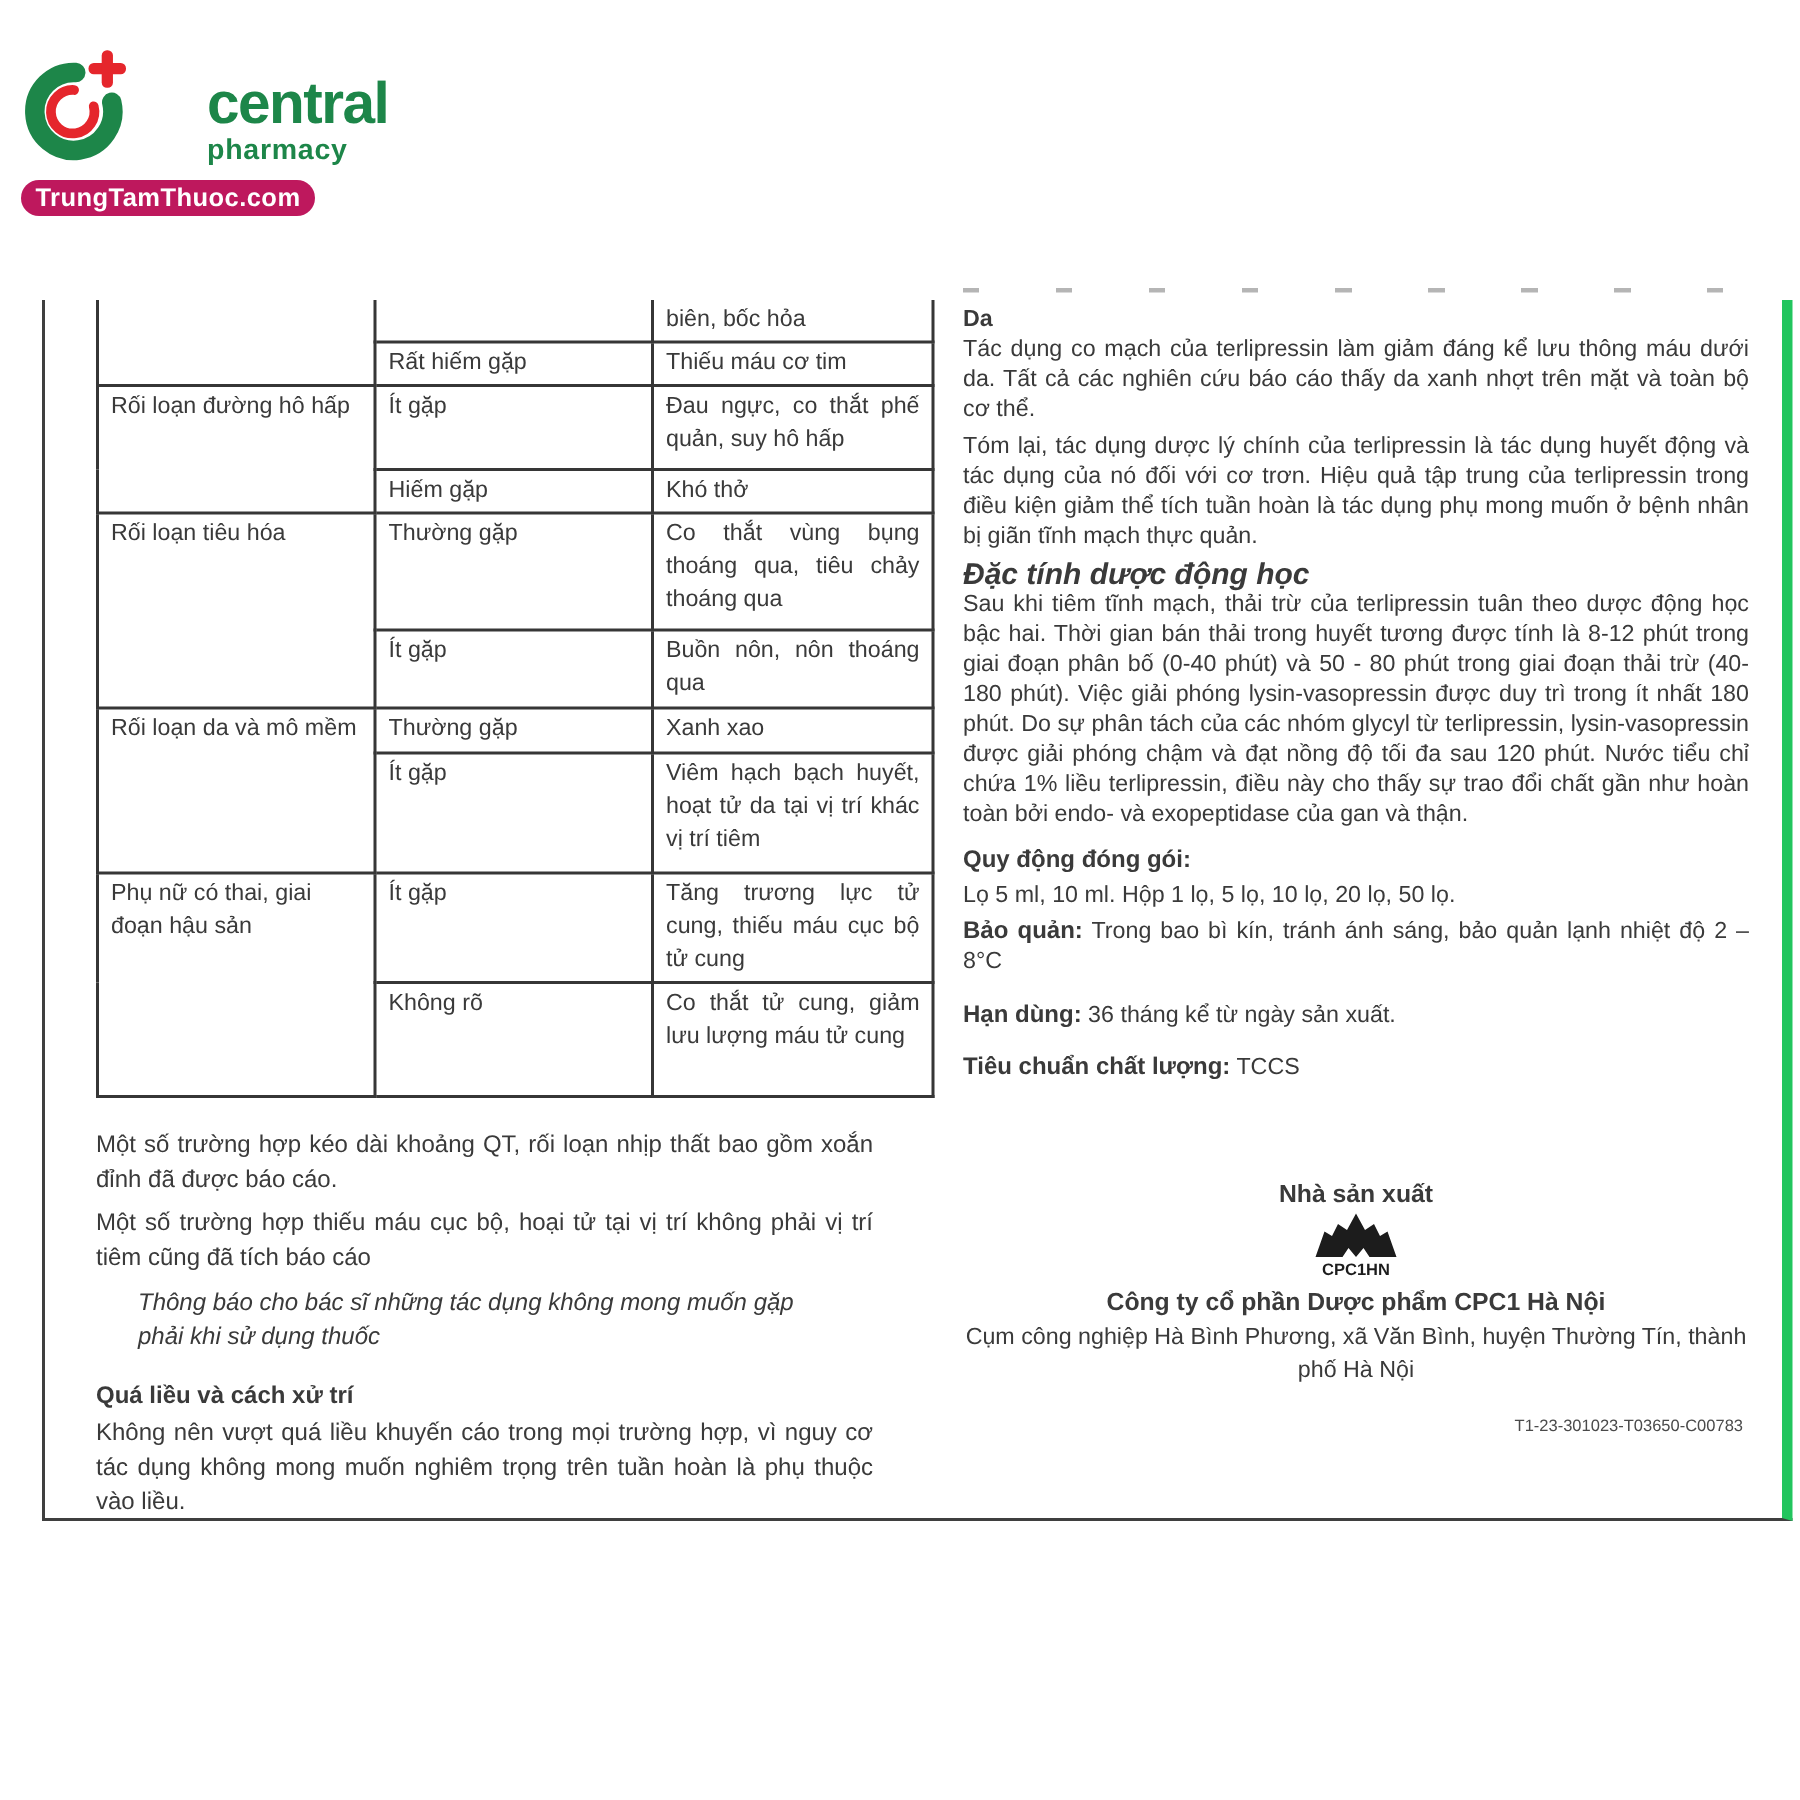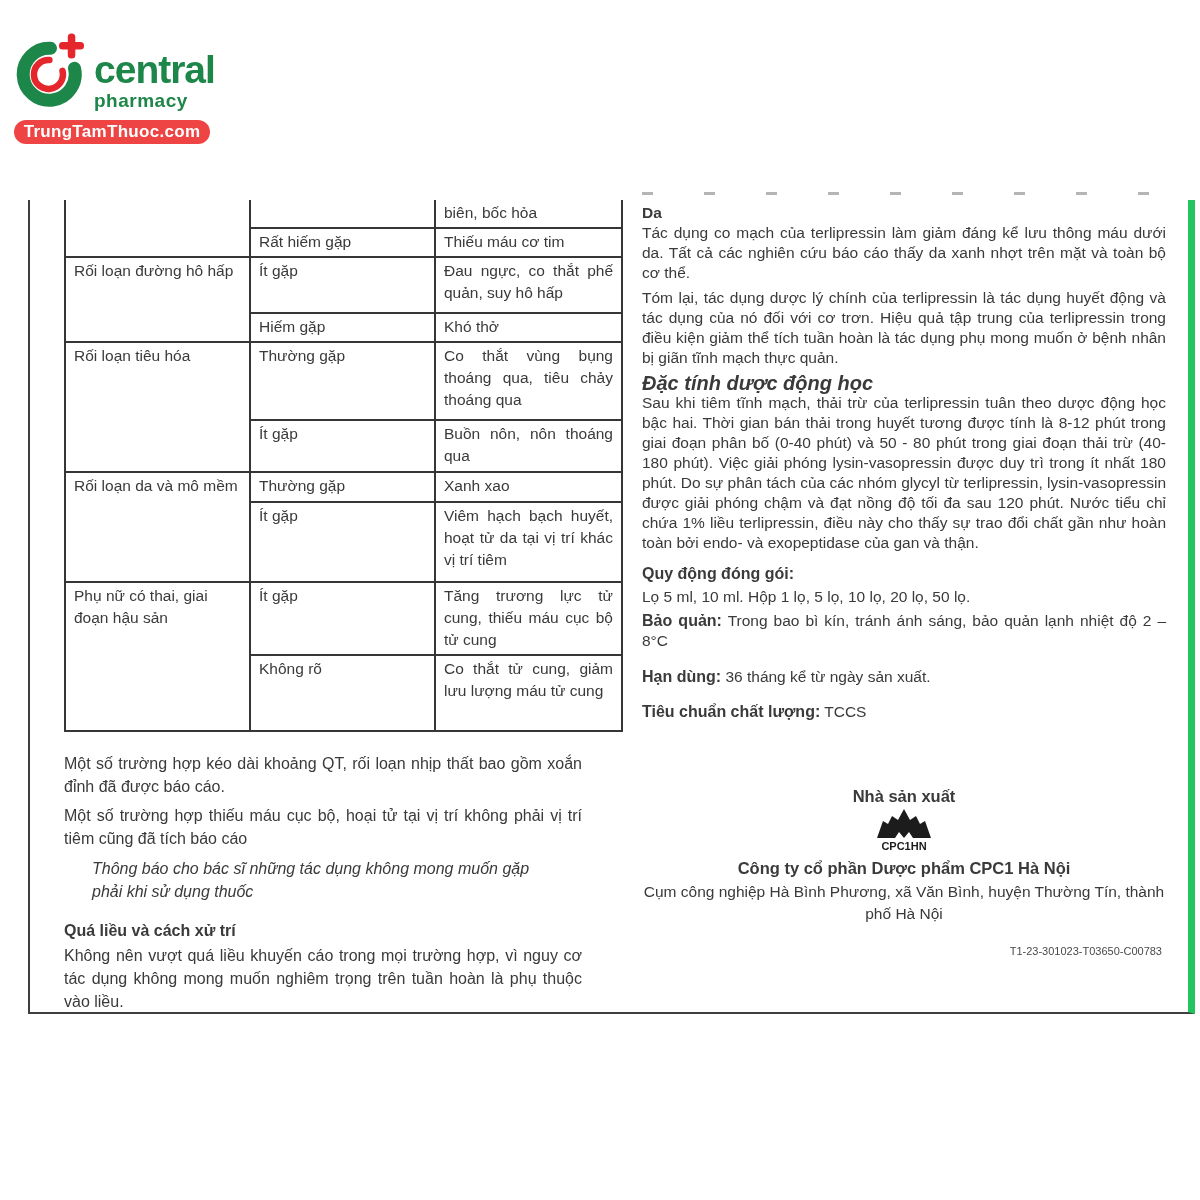--- a/index.html
+++ b/index.html
@@ -1,26 +1,26 @@
 <!DOCTYPE html>
 <html><head>
 <meta charset="utf-8">
 <style>
   html,body{margin:0;padding:0;background:#ffffff;}
   .page{position:relative;width:1200px;height:1200px;background:#ffffff;overflow:hidden;
         font-family:"Liberation Sans", sans-serif;color:#3a3a3a;}
 
   
   .brand{position:absolute;left:14px;top:32px;width:210px;}
-  .brand-top{display:flex;align-items:flex-start;}
+  .brand-top{display:flex;align-items:flex-start;gap:44px;}
   .c-mark{width:72px;height:76px;flex:0 0 auto;}
   .wordmark{margin-left:8px;margin-top:18px;line-height:1;}
   .brand-name{font-size:39px;font-weight:bold;color:#1d8649;letter-spacing:-1px;}
   .brand-sub{font-size:19px;font-weight:bold;color:#1d8649;margin-top:2px;letter-spacing:0.5px;}
-  .pill{margin-top:10px;width:196px;height:24px;background:#ef4444;border-radius:13px;
+  .pill{margin-top:10px;width:196px;height:24px;background:#be185d;border-radius:13px;
         display:flex;align-items:center;justify-content:center;}
   .pill span{color:#ffffff;font-weight:bold;font-size:17px;letter-spacing:0.3px;}
 
   
   .frame{position:absolute;left:28px;top:200px;width:1158px;height:812px;
          border-left:2px solid #3f3f3f;border-right:7px solid #22c55e;border-bottom:2px solid #3f3f3f;}
 
   
   .col-left{position:absolute;left:34px;top:0;width:518px;font-size:16px;line-height:23px;}
   table.adv{border-collapse:collapse;width:503px;table-layout:fixed;}

